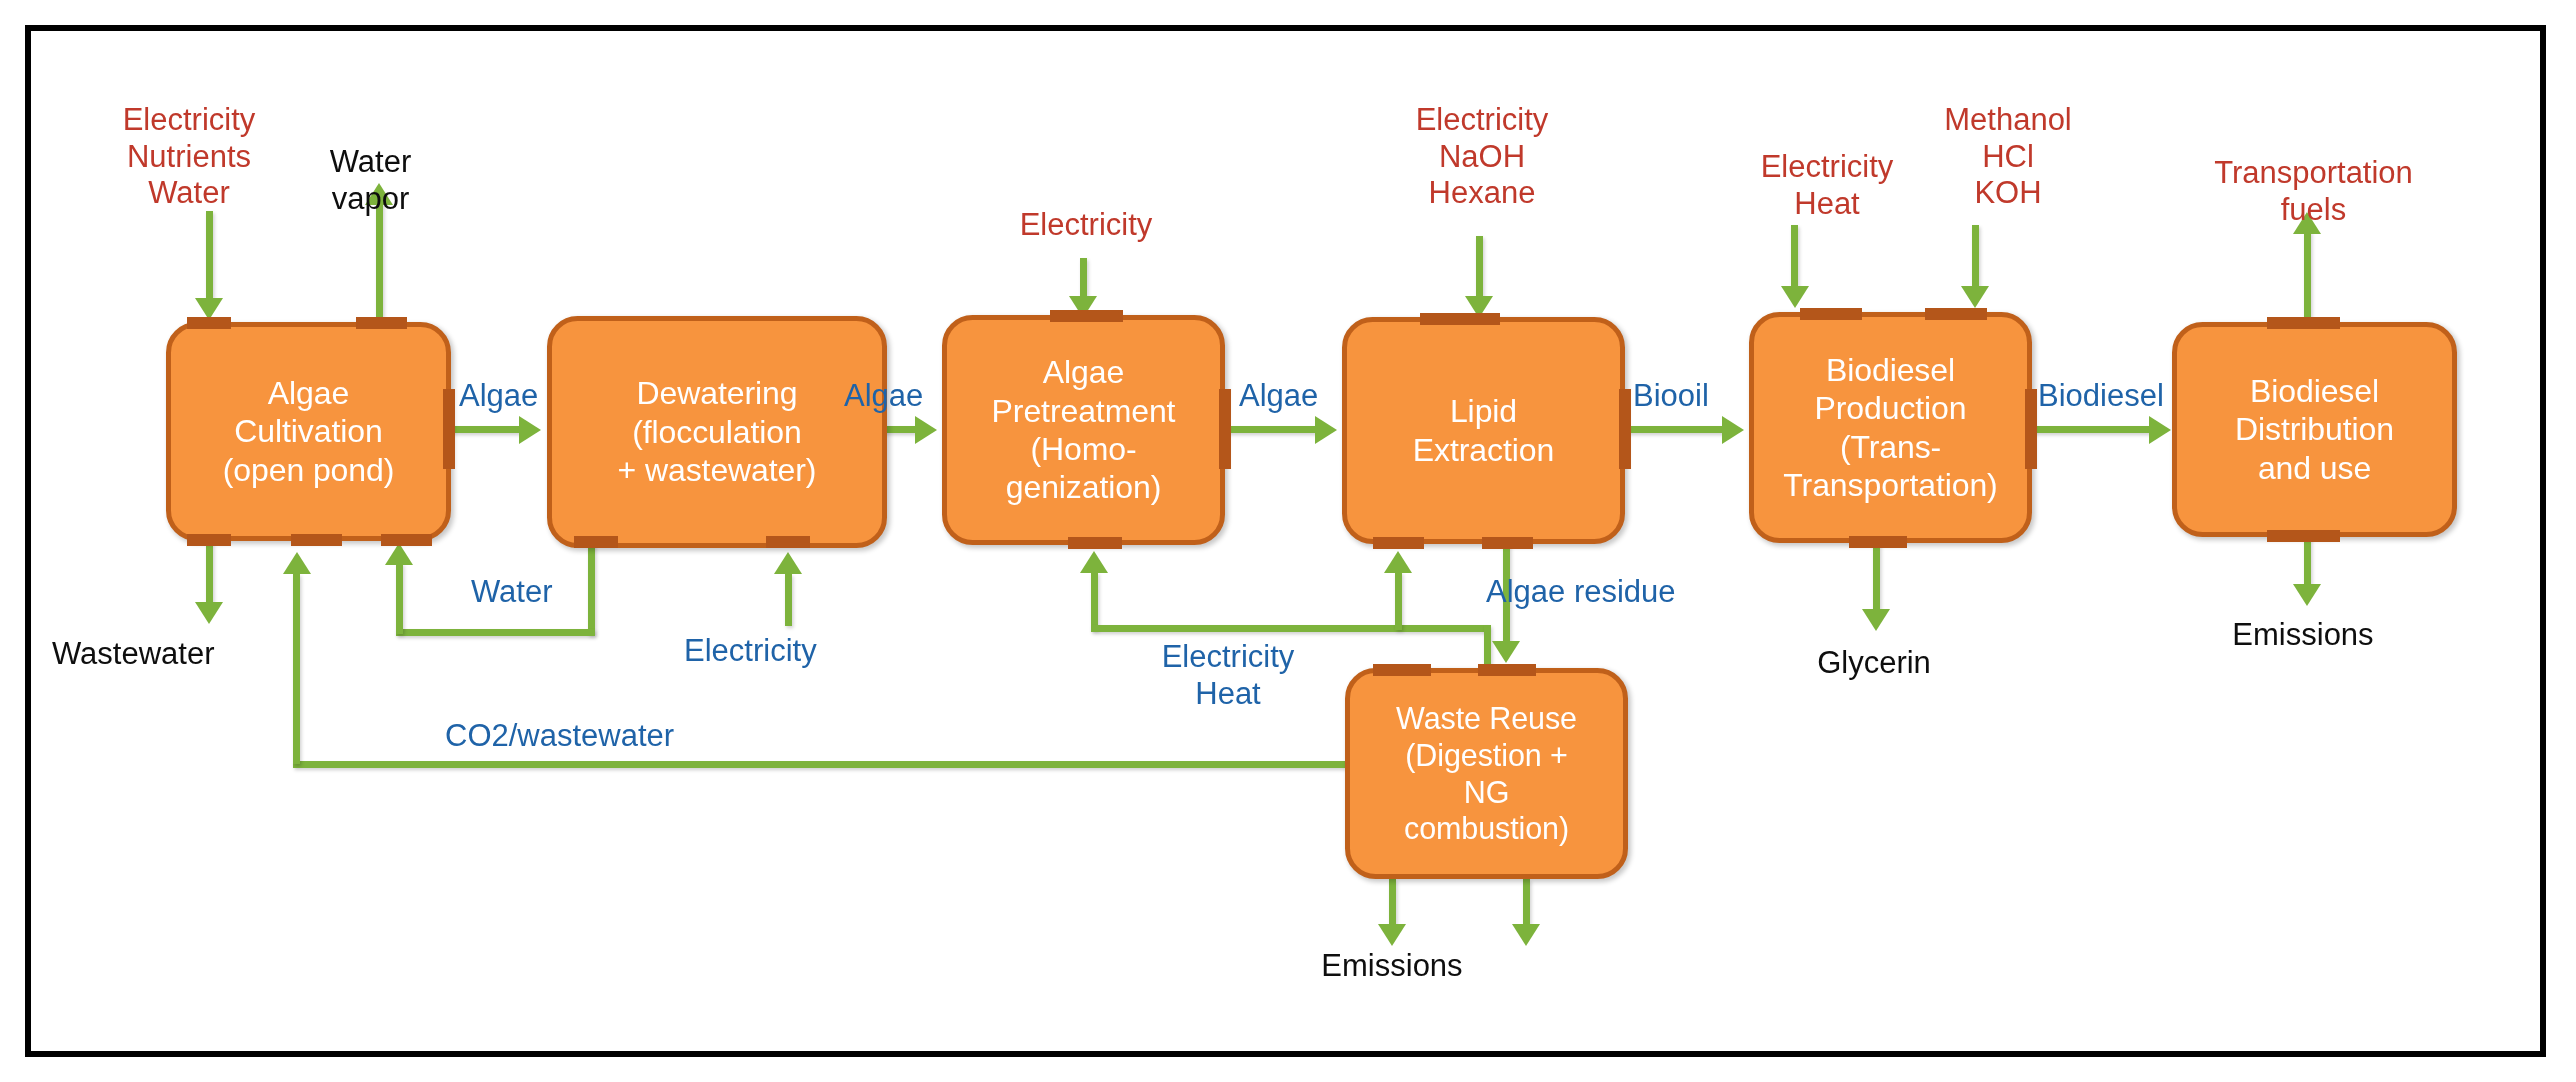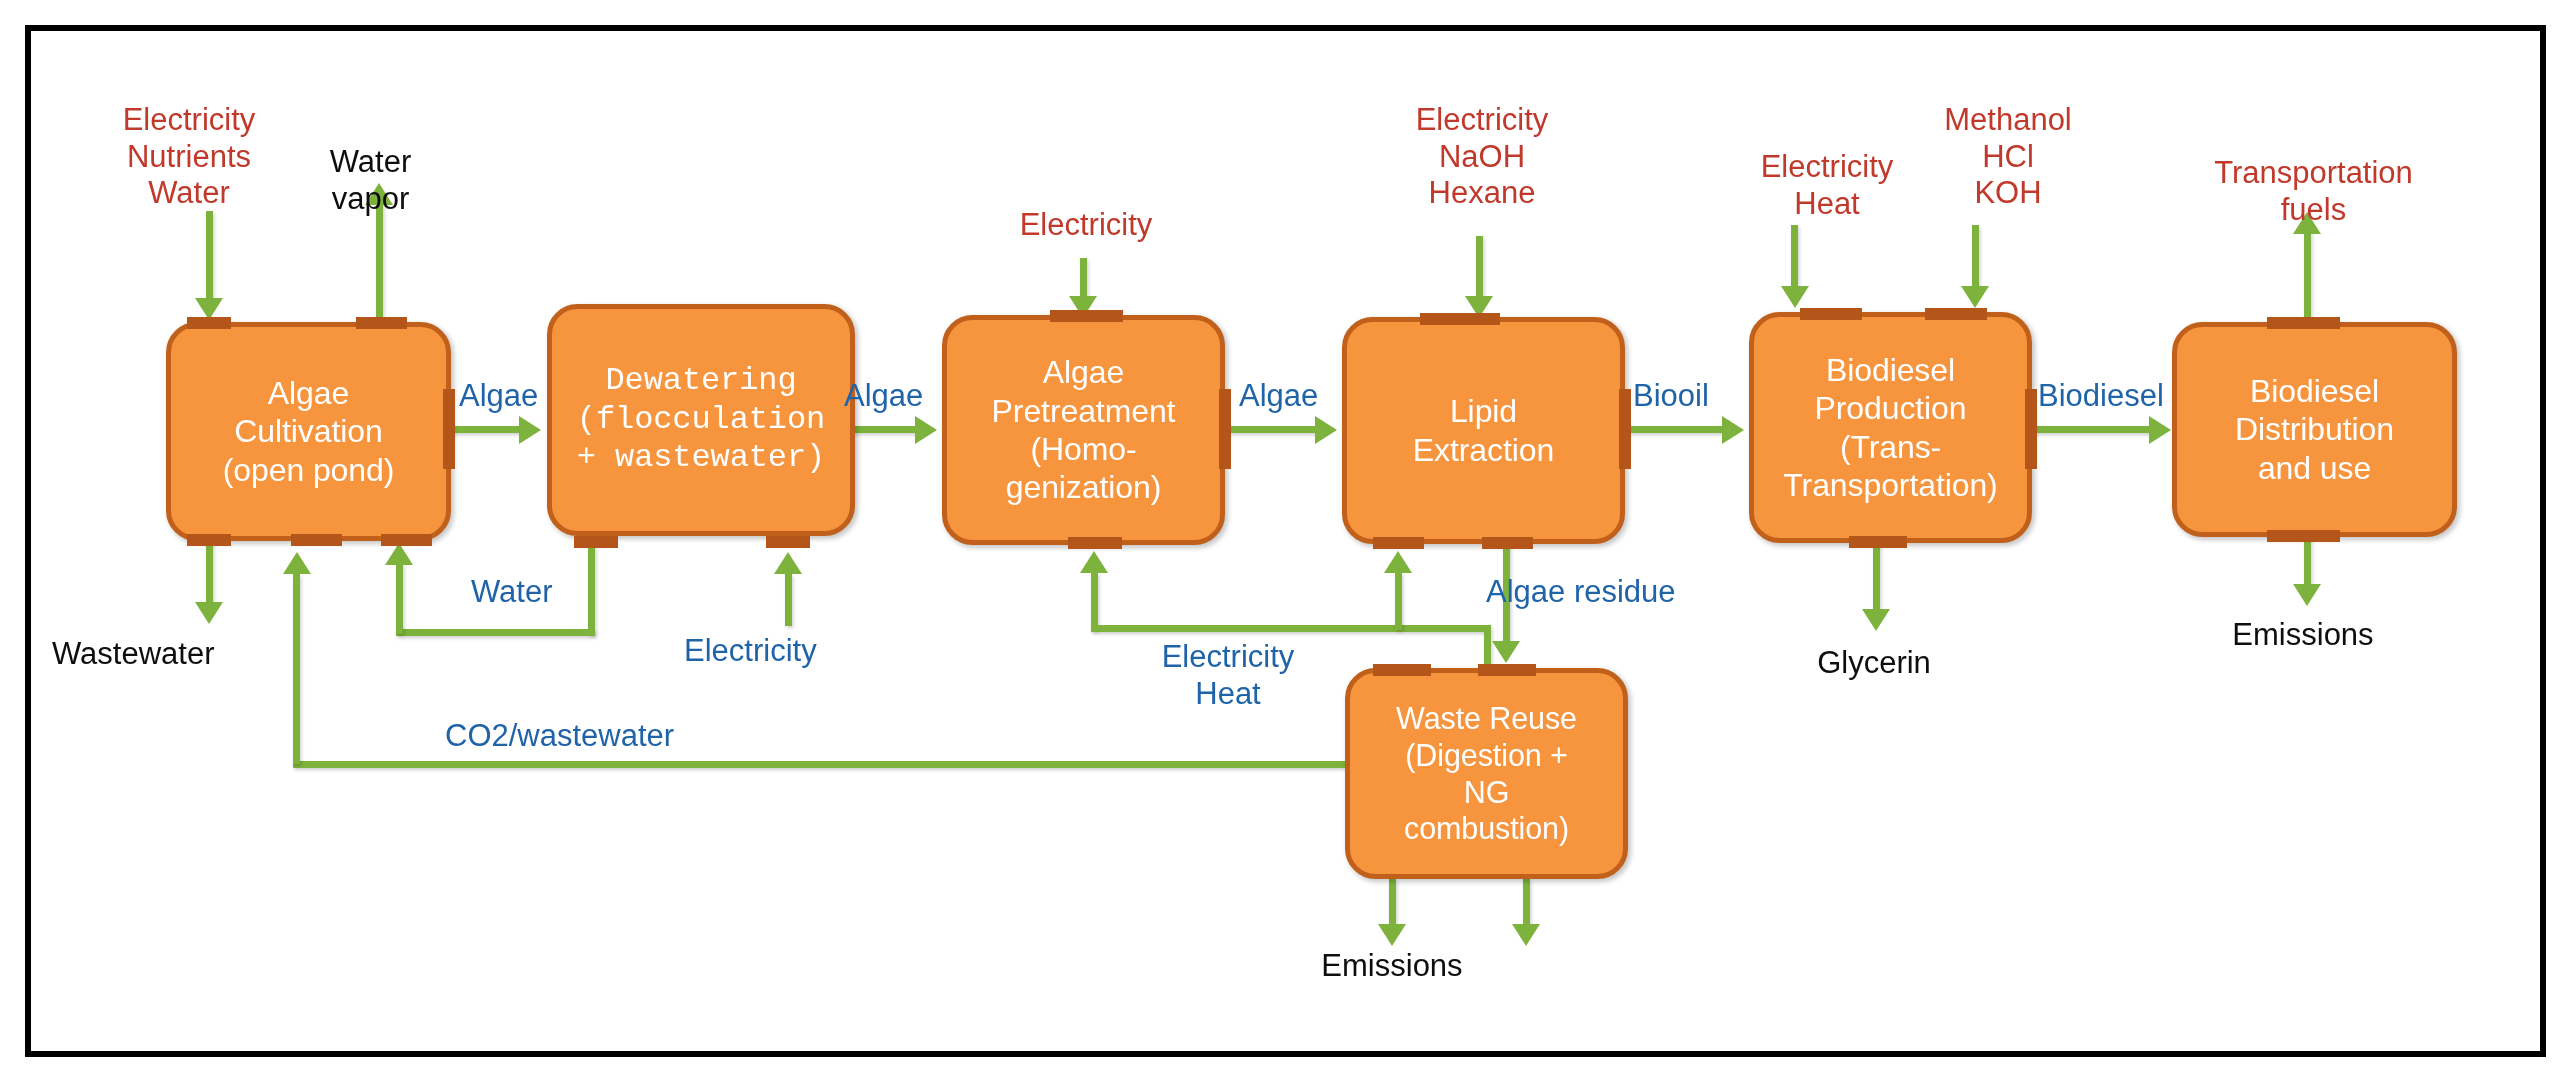--- a/index.html
+++ b/index.html
@@ -95,21 +95,21 @@
   <div id="frame"></div>
 
   <div class="pbox" style="left:166px; top:322px; width:285px; height:219px;">
     <div>
       <span>Algae</span>
       <span>Cultivation</span>
       <span>(open pond)</span>
     </div>
   </div>
 
-  <div class="pbox" style="left:547px; top:304px; width:308px; height:232px;font-family:Liberation Mono, monospace;">
+  <div class="pbox" style="left:547px; top:316px; width:340px; height:232px;">
     <div>
       <span>Dewatering</span>
       <span>(flocculation</span>
       <span>+ wastewater)</span>
     </div>
   </div>
 
   <div class="pbox" style="left:942px; top:315px; width:283px; height:230px;">
     <div>
       <span>Algae</span>

